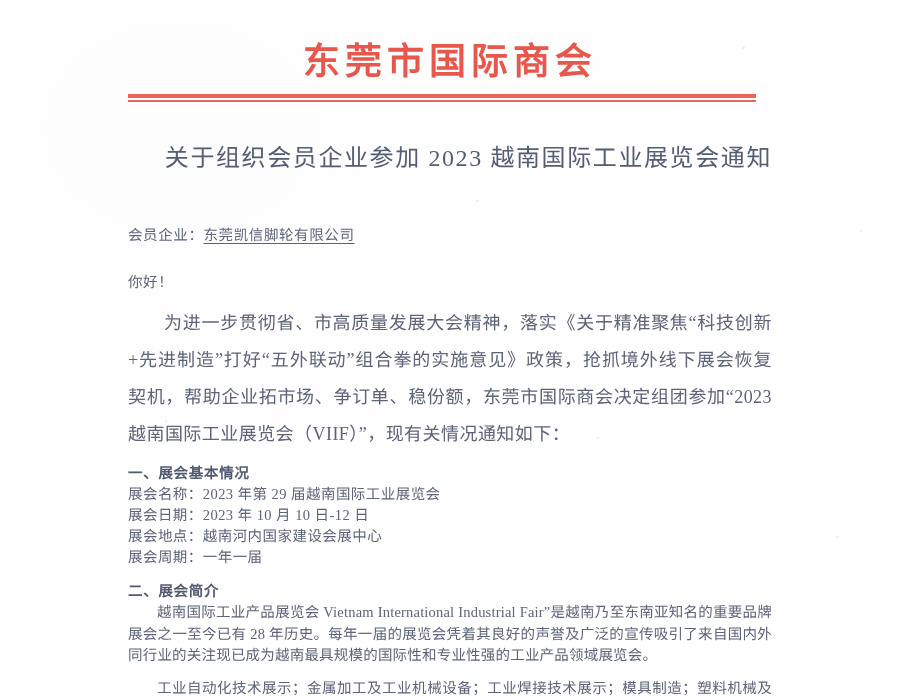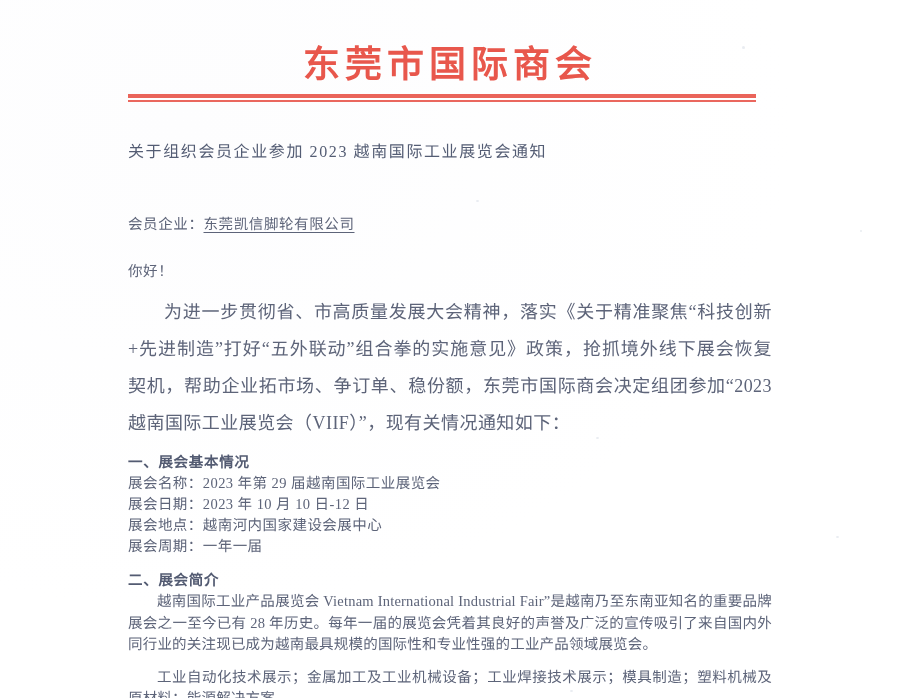--- a/index.html
+++ b/index.html
@@ -39,21 +39,21 @@
     top: 0;
     width: 644px;
   }
 
   
   .letterhead {
     text-align: center;
     padding-top: 44px;
   }
   .letterhead-title {
-    font-family: Liberation Serif, serif;
+    font-family: Liberation Mono, monospace;
     font-size: 37px;
     font-weight: bold;
     letter-spacing: 5px;
     color: #e8574c;
     line-height: 1.12;
     white-space: nowrap;
   }
   .rule-wrap {
     margin-top: 9px;
     width: 628px;
@@ -68,22 +68,22 @@
     background: #ffffff;
   }
   .rule-thin {
     height: 2px;
     background: #e8574c;
     opacity: .9;
   }
 
   
   .doc-title {
-    text-align: left;
-    font-size: 16px;
+    text-align: right;
+    font-size: 24px;
     letter-spacing: 1.6px;
     color: #545d74;
     margin-top: 36px;
     white-space: nowrap;
   }
 
   
   .recipient {
     font-size: 14.5px;
     letter-spacing: .6px;

